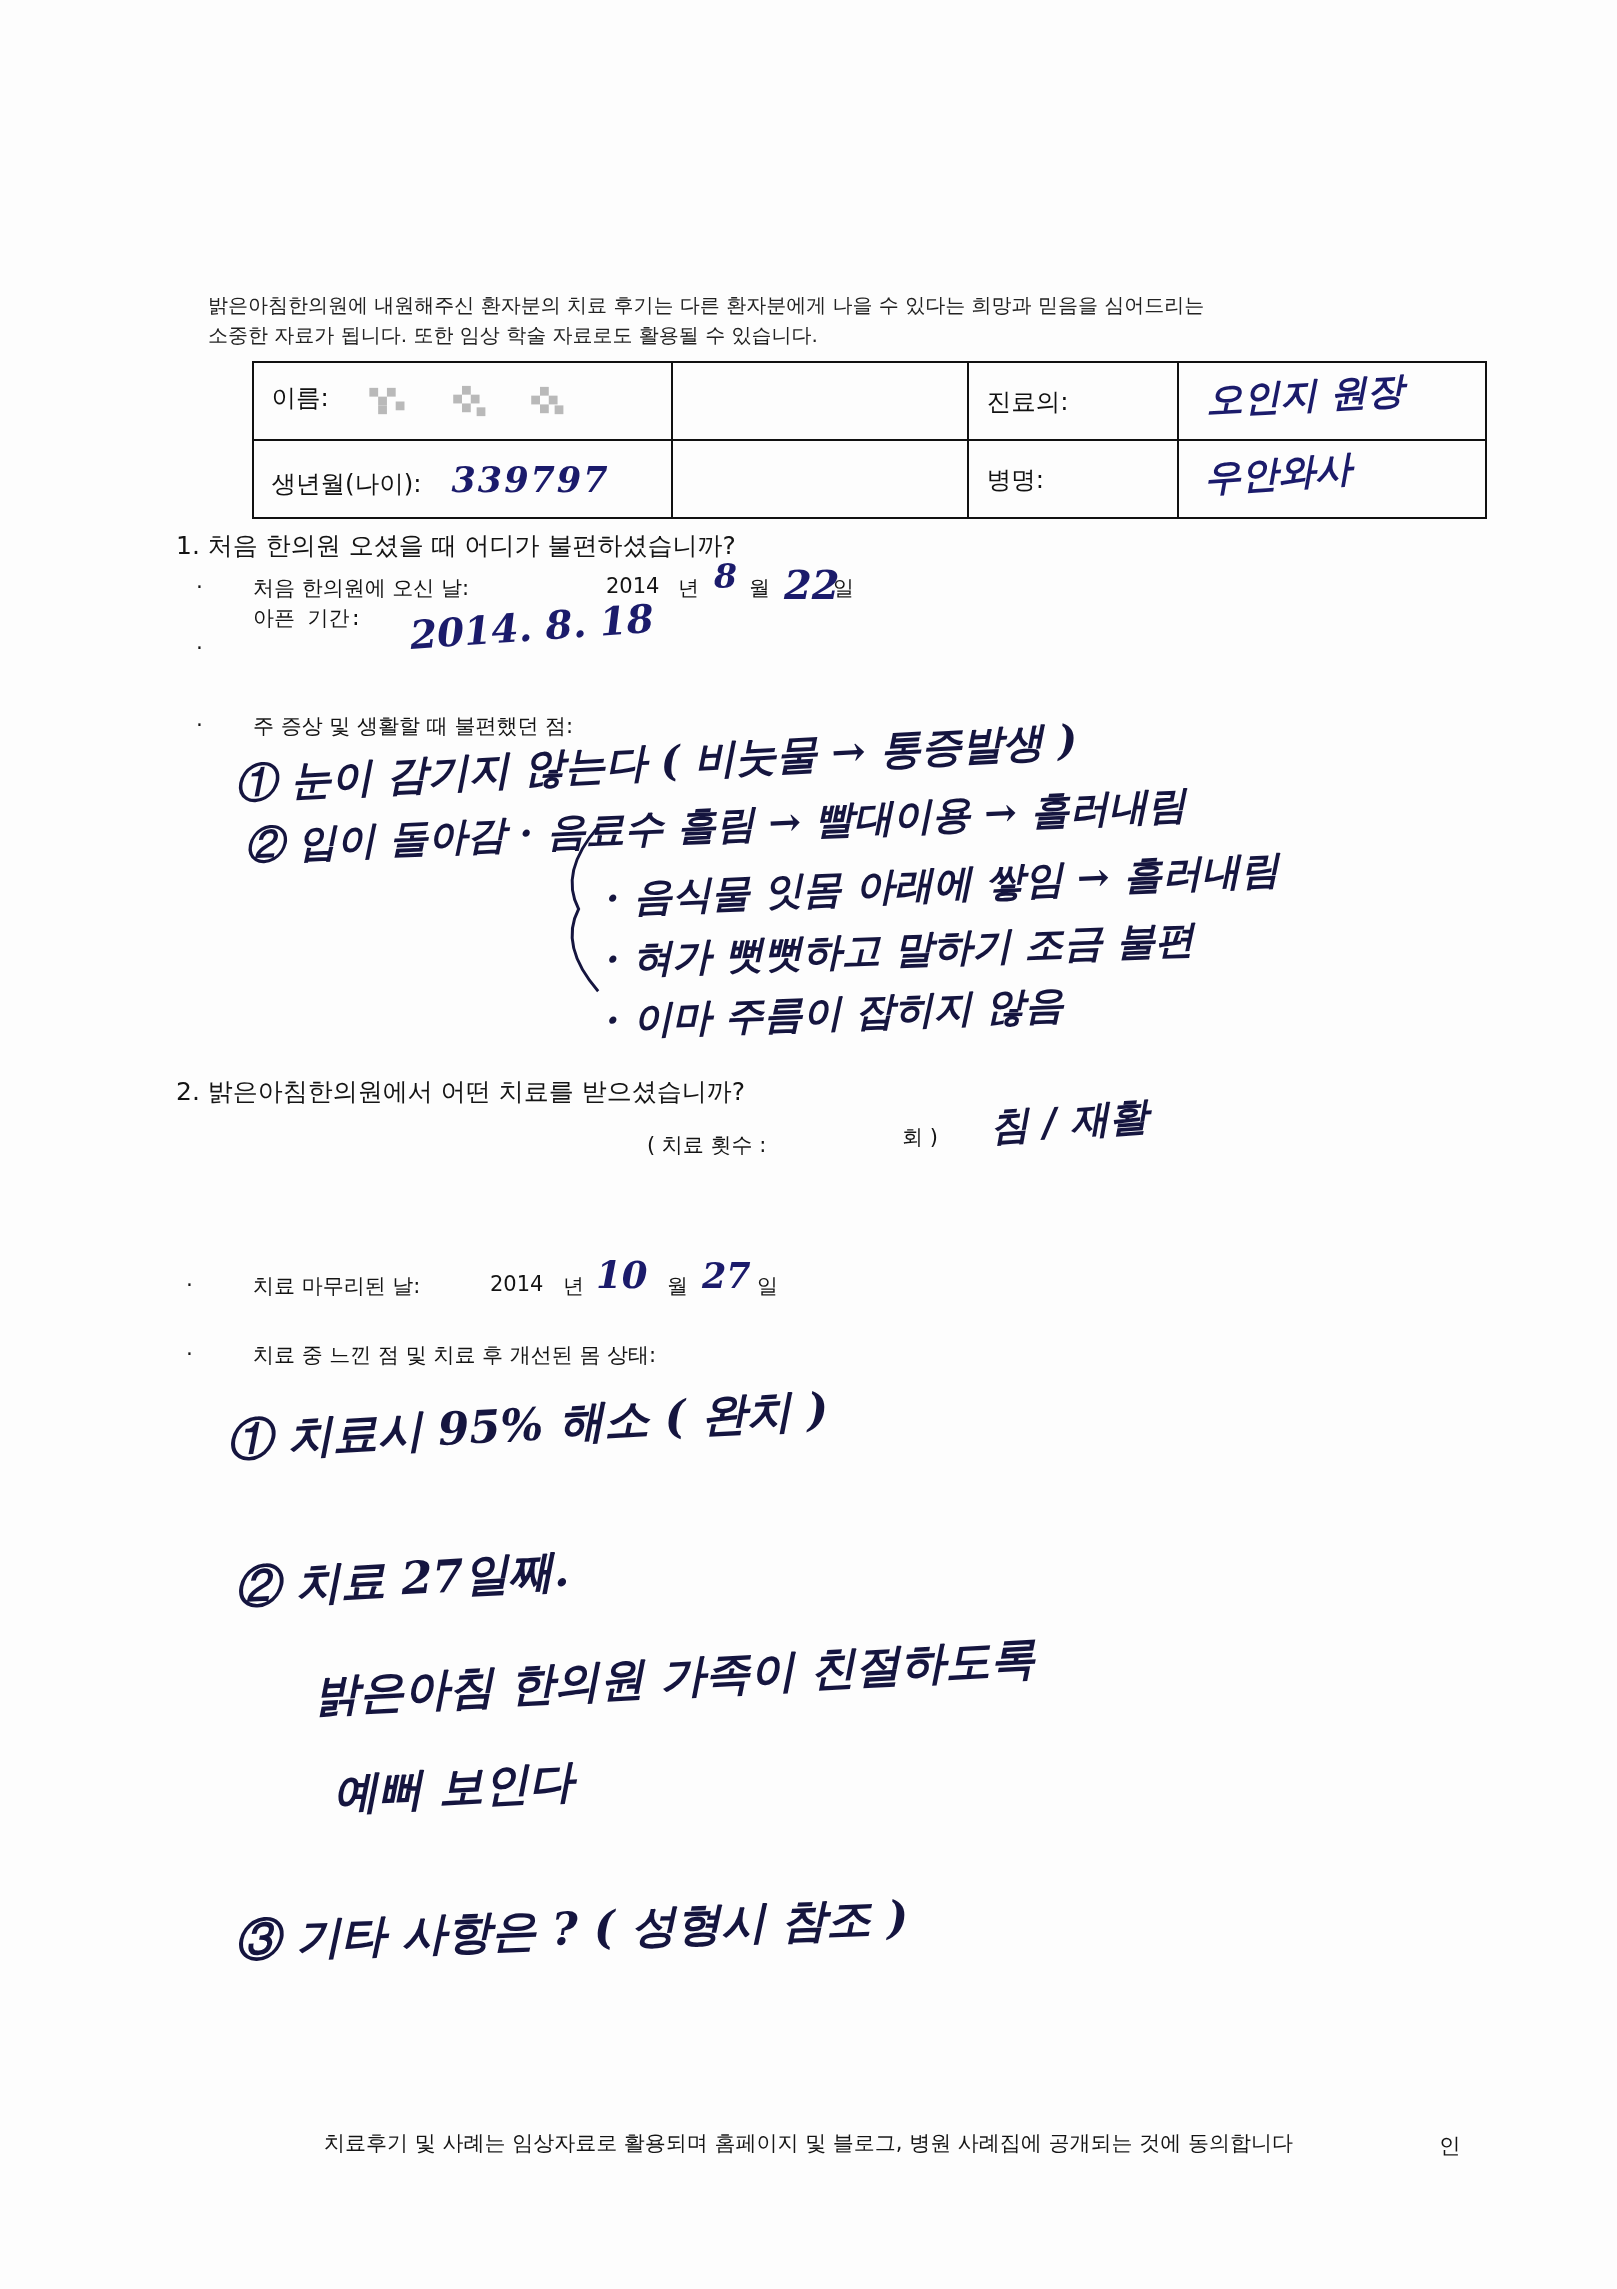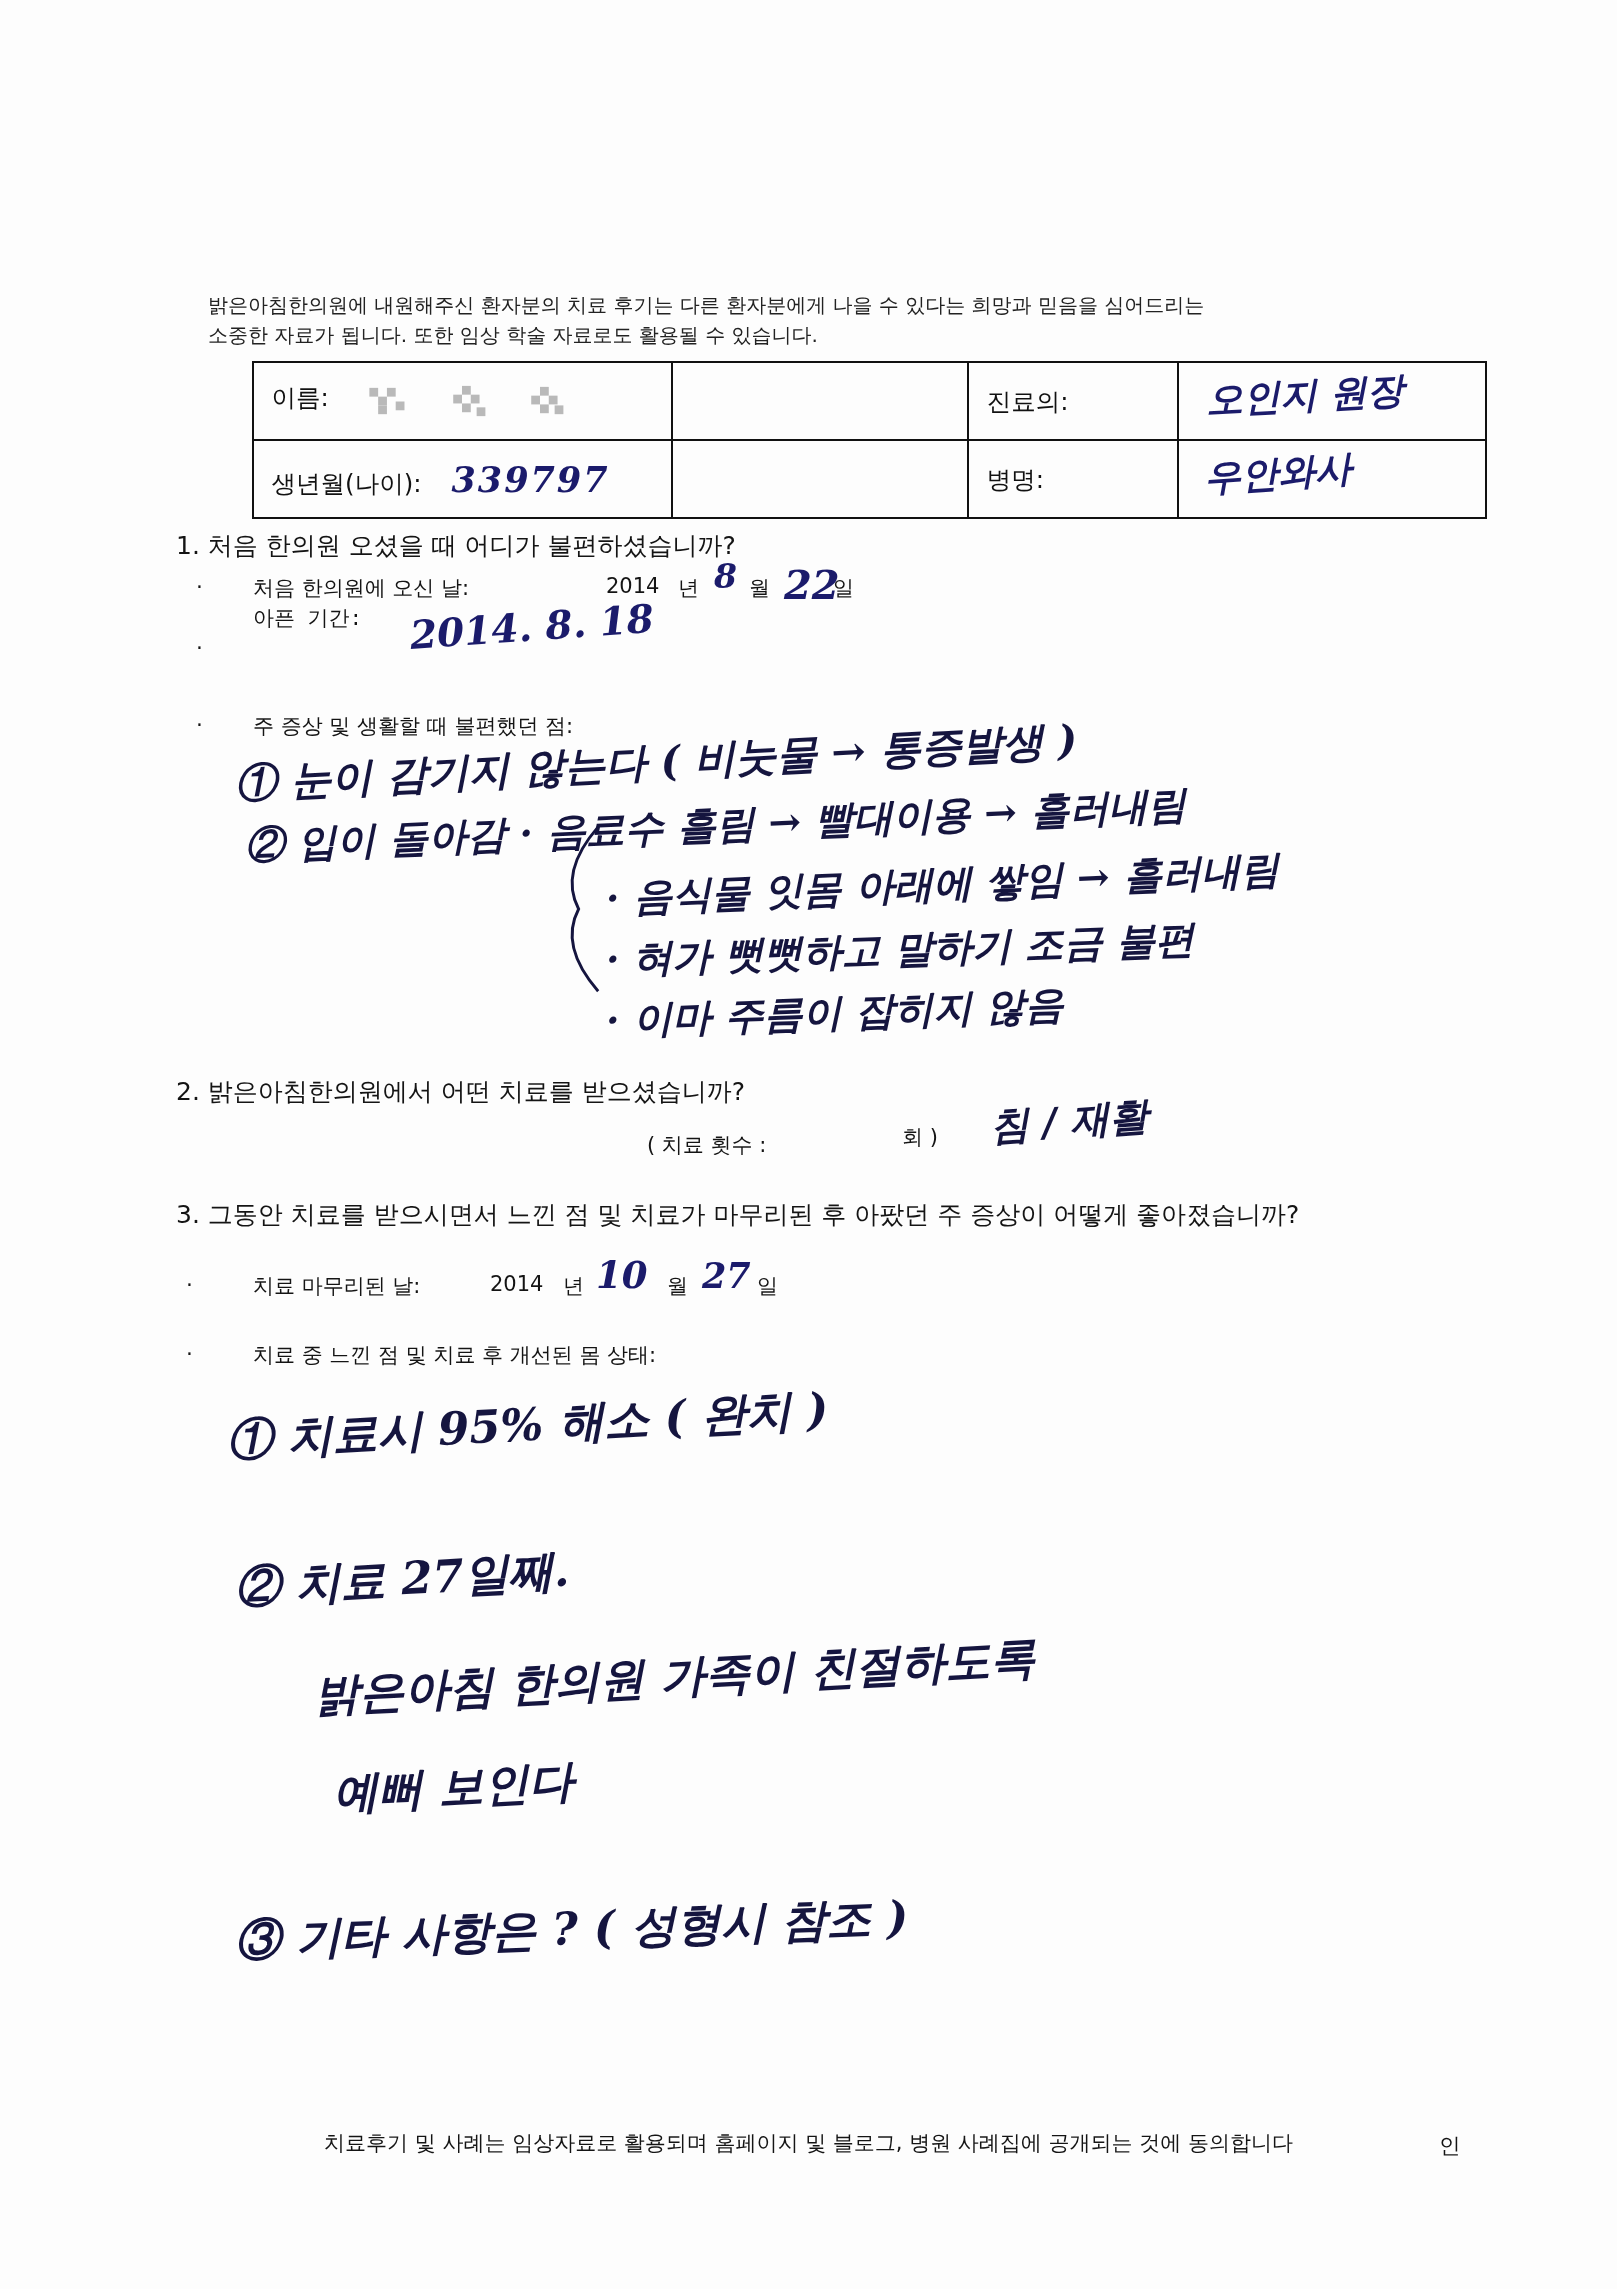--- a/index.html
+++ b/index.html
@@ -250,21 +250,20 @@
   <svg class="scribble" style="left:549px; top:823px;" width="69" height="176" viewBox="0 0 70 180">
     <path d="M50 4 Q10 50 30 88 Q10 126 50 172" fill="none" stroke="#15153f" stroke-width="3"></path>
   </svg>
 
   <div class="q" style="left:176px; top:1075px;">2. 밝은아침한의원에서 어떤 치료를 받으셨습니까?</div>
   <div class="sub" style="left:647px; top:1123px;margin-top:8px;">(  치료 횟수 :</div>
   <div class="sub" style="left:874px; top:1123px;"></div>
   <div class="sub" style="left:902px; top:1123px;">회  )</div>
   <div class="hand-block hw hw-dark" style="left:990px; top:1100px; font-size:39px; transform:rotate(-4deg);">침 / 재활</div>
 
-  <div class="q" style="left:176px; top:1198px;">3. 그동안 치료를 받으시면서 느낀 점 및 치료가 마무리된 후 아팠던 주 증상이 어떻게 좋아졌습니까?</div>
 
   <div class="bullet" style="left:186px; top:1272px;">·</div>
   <div class="sub" style="left:253px; top:1272px;">치료 마무리된 날:</div>
   <div class="sub" style="left:490px; top:1272px;">2014</div>
   <div class="sub" style="left:563px; top:1272px;">년</div>
   <div class="hand-block hw" style="left:596px; top:1253px; font-size:37px;">10</div>
   <div class="sub" style="left:667px; top:1272px;">월</div>
   <div class="hand-block hw" style="left:702px; top:1255px; font-size:35px;">27</div>
   <div class="sub" style="left:757px; top:1272px;">일</div>
 

